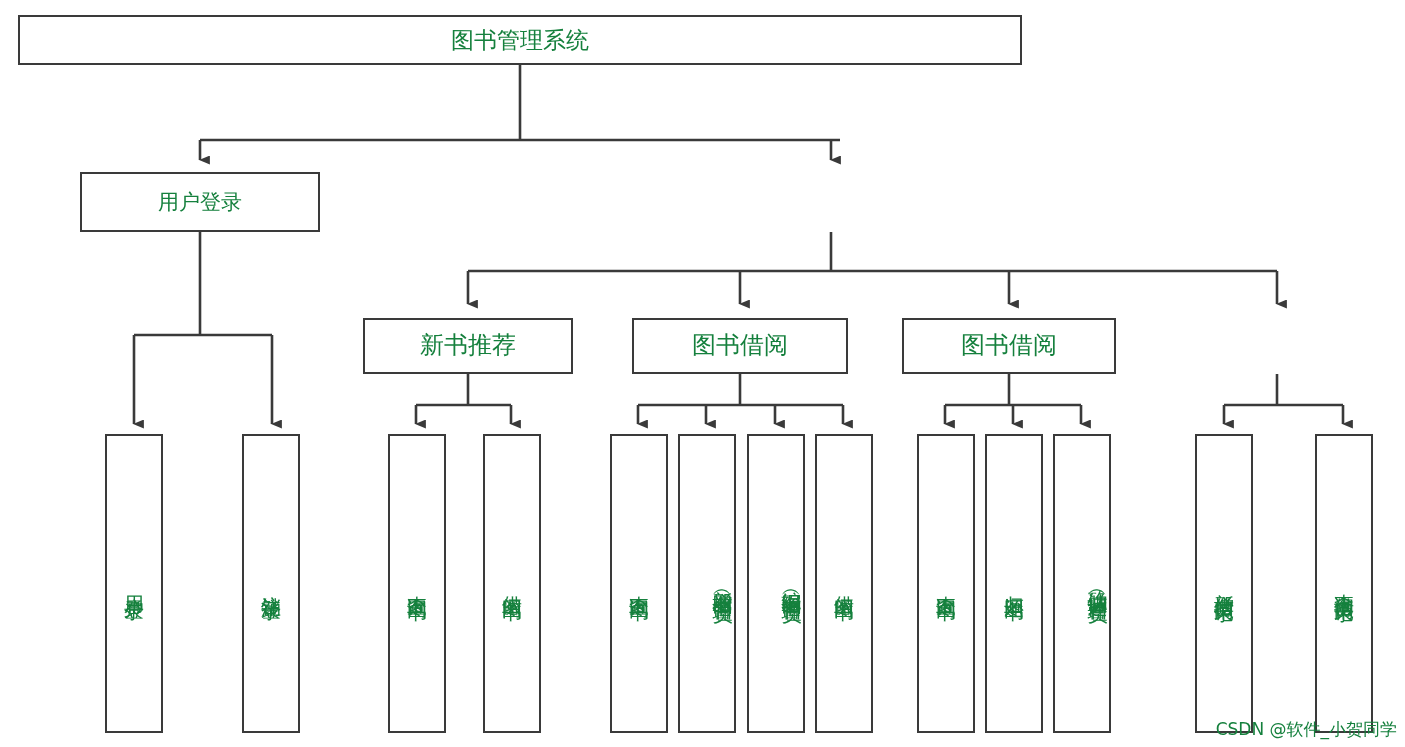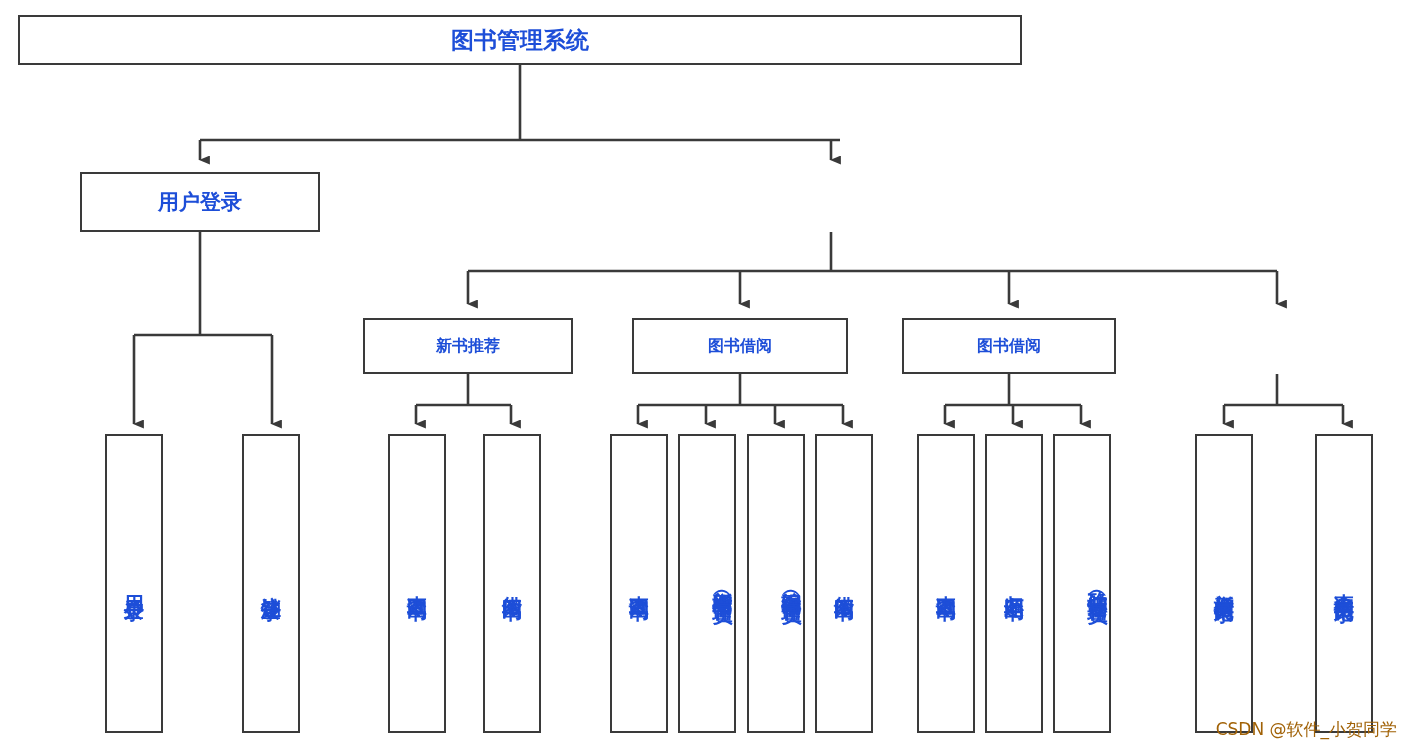--- a/index.html
+++ b/index.html
@@ -27,32 +27,31 @@
     pointer-events: none;
   }
   .node {
     position: absolute;
     box-sizing: border-box;
     border: 2px solid #3a3a3a;
     background: #ffffff;
     display: flex;
     align-items: center;
     justify-content: center;
-    color: #1d4ed8;
+    color: #15803d;
     line-height: 1.15;
-    font-weight: bold;
   }
   .node.root {
     font-size: 23px;
   }
   .node.lvl2 {
     font-size: 21px;
   }
   .node.lvl3 {
-    font-size: 16px;
+    font-size: 24px;
   }
   .node.leaf {
     font-size: 20px;
     writing-mode: vertical-rl;
     text-orientation: upright;
     padding: 6px 0;
     letter-spacing: 2px;
   }
   .node.leaf.top-align {
     align-items: flex-start;
@@ -63,21 +62,21 @@
     white-space: nowrap;
   }
   .label-h {
     white-space: nowrap;
   }
   .watermark {
     position: absolute;
     right: 8px;
     bottom: 6px;
     font-size: 17px;
-    color: #a16207;
+    color: #15803d;
     white-space: nowrap;
     font-family: "DejaVu Sans", "Liberation Sans", sans-serif;
   }
 </style>
 </head>
 <body>
 
 <div id="canvas">
 
   <svg class="wires" viewBox="0 0 1405 747" xmlns="http://www.w3.org/2000/svg">

